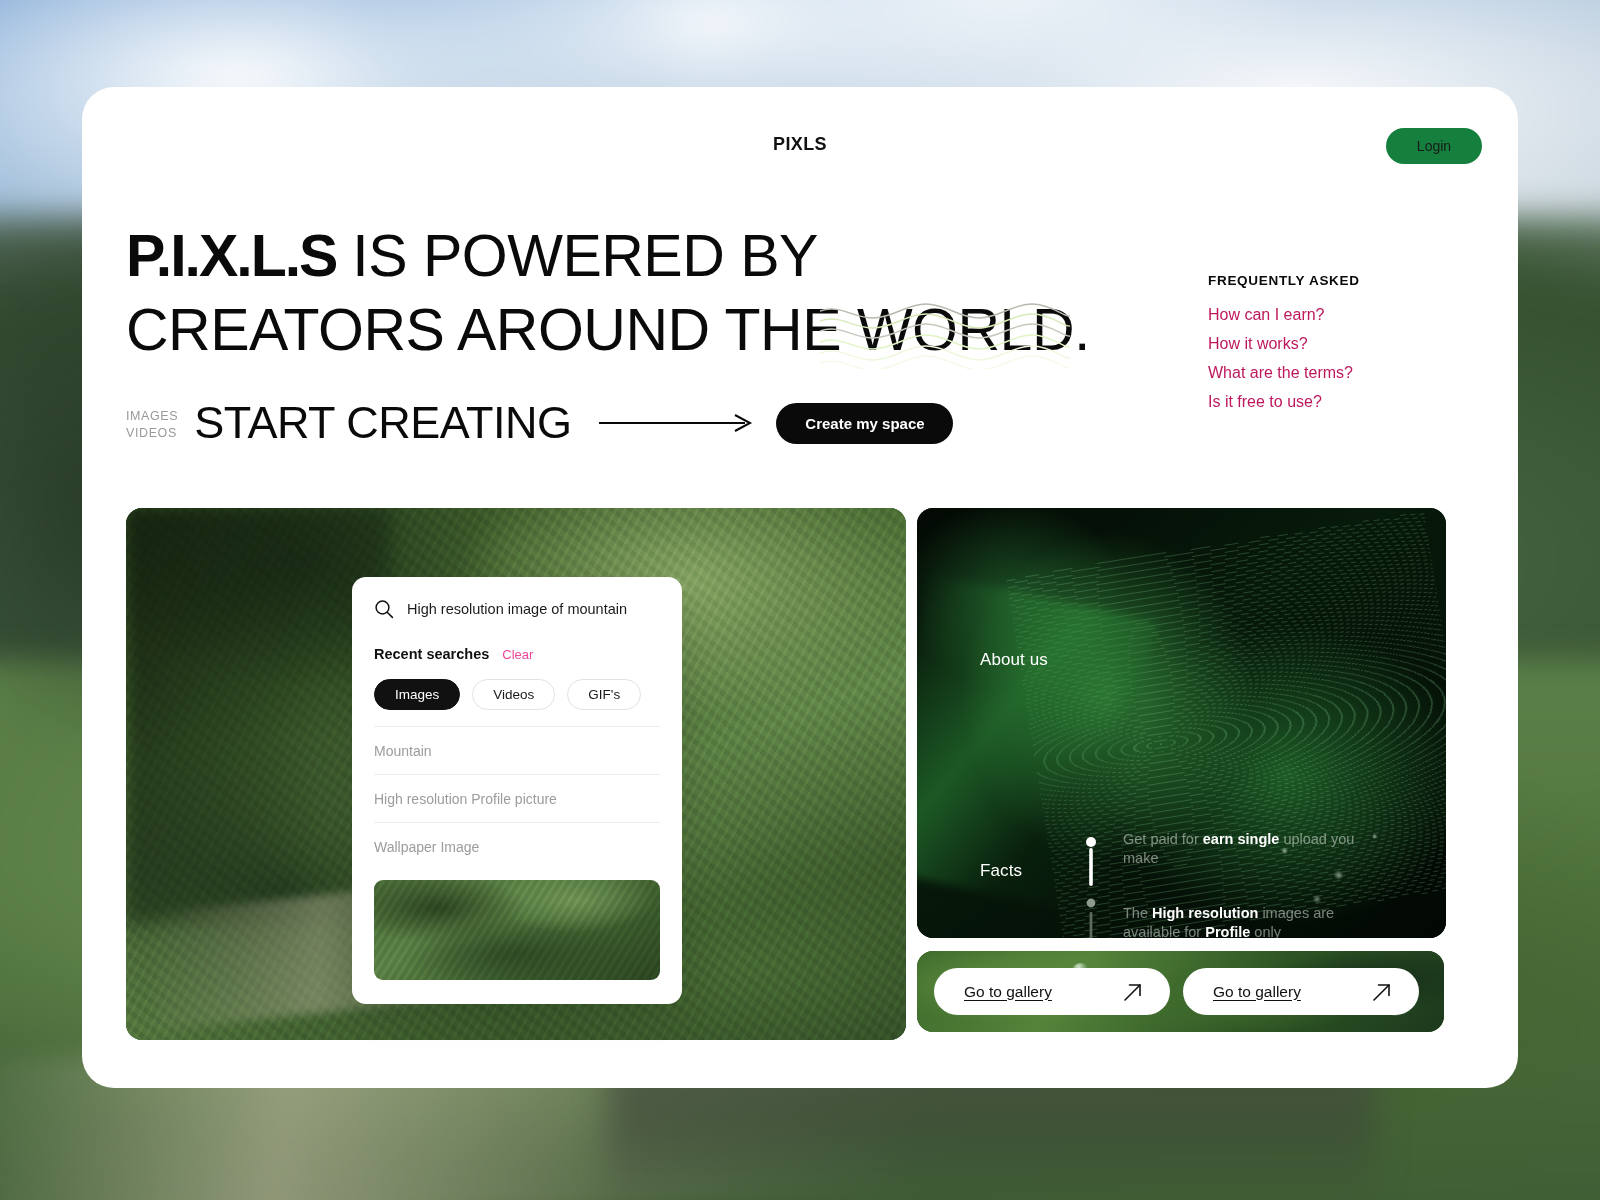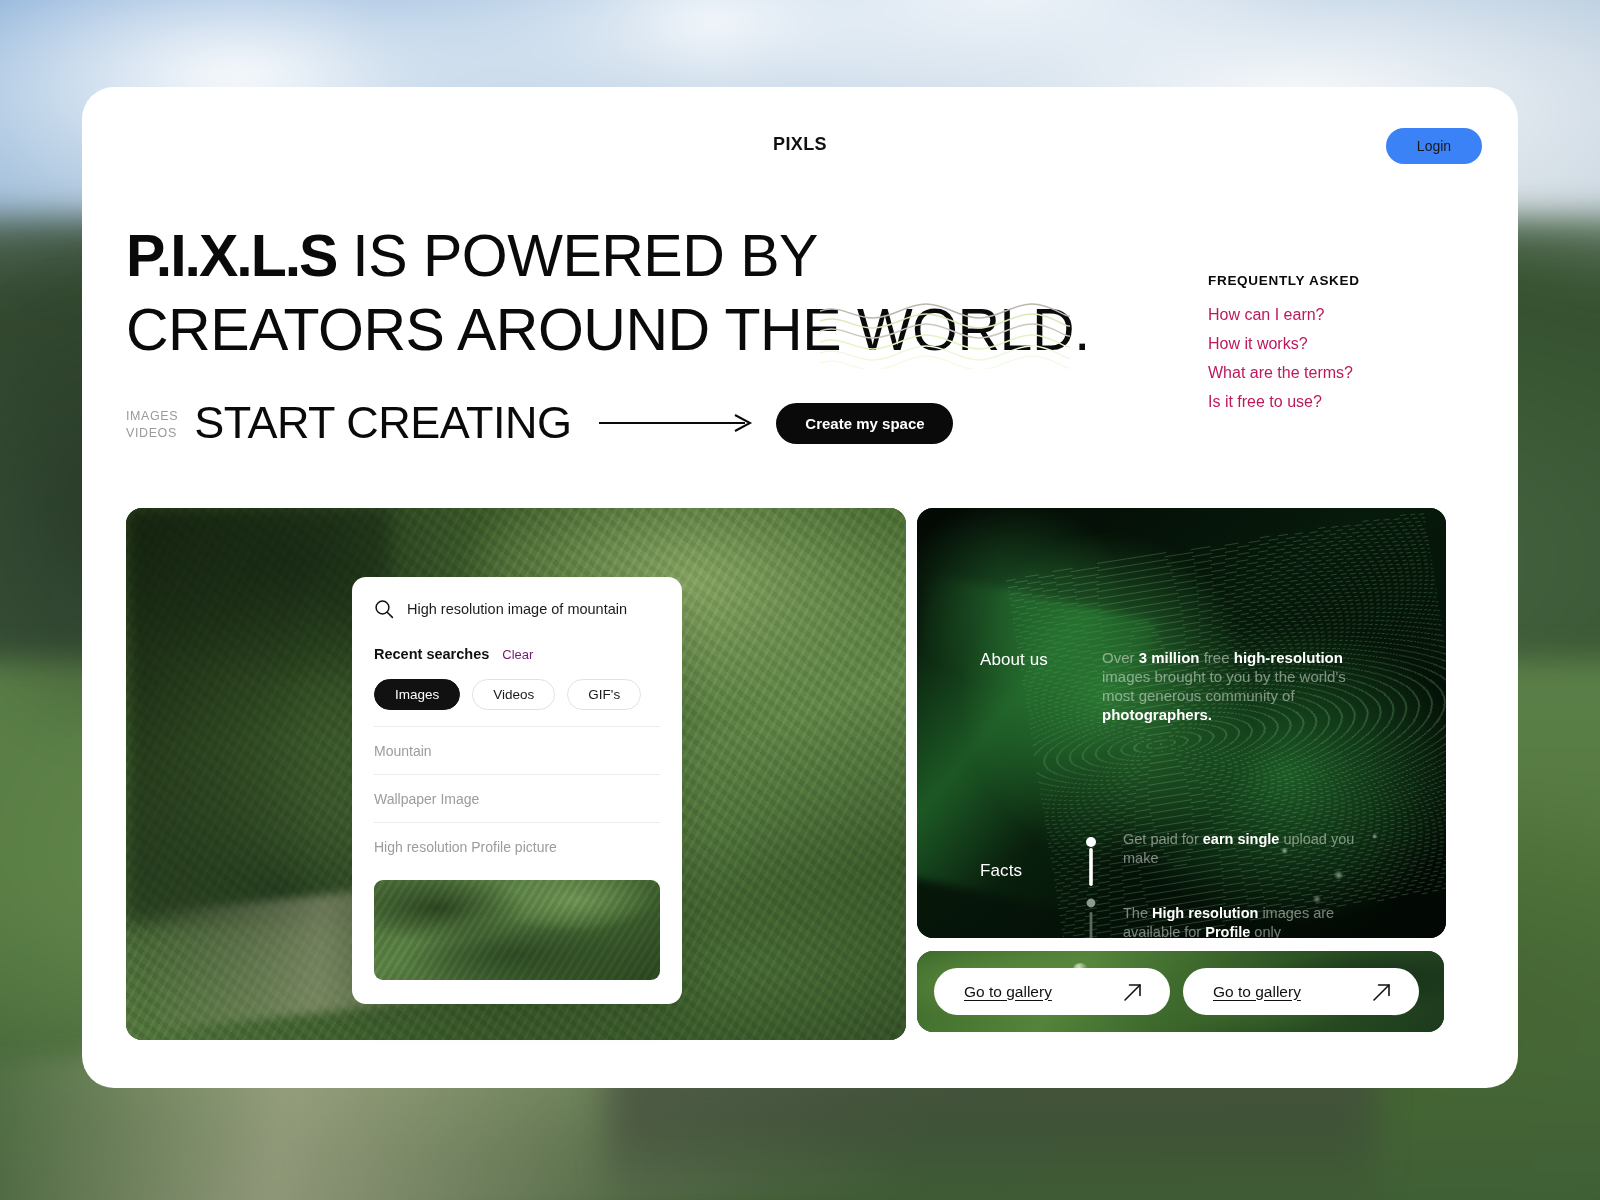--- a/index.html
+++ b/index.html
@@ -118,21 +118,21 @@
     font-size: 18px;
     font-weight: 700;
     letter-spacing: 0.4px;
     color: #111;
   }
   .login-btn {
     position: absolute;
     right: 36px; top: 41px;
     width: 96px; height: 36px;
     border-radius: 18px;
-    background: #3b82f6;
+    background: #15803d;
     border: none;
     font-family: "Liberation Sans", sans-serif;
     font-size: 14px;
     color: #1a1a1a;
     cursor: pointer;
   }
 
   
   .hero {
     position: absolute;
@@ -286,21 +286,21 @@
     gap: 13px;
     margin-bottom: 17px;
   }
   .recent-label {
     font-size: 14.5px;
     font-weight: 700;
     color: #111;
   }
   .clear-link {
     font-size: 13px;
-    color: #701a75;
+    color: #ec4899;
     cursor: pointer;
   }
   .chips { display: flex; gap: 12px; margin-bottom: 16px; }
   .chip {
     height: 31px;
     padding: 0 20px;
     border-radius: 16px;
     border: 1px solid #e2e2e2;
     background: #fff;
     font-family: "Liberation Sans", sans-serif;
@@ -543,36 +543,35 @@
       <div class="clear-link">Clear</div>
     </div>
 
     <div class="chips">
       <button class="chip sel">Images</button>
       <button class="chip">Videos</button>
       <button class="chip">GIF's</button>
     </div>
 
     <div class="sugg">Mountain</div>
+    <div class="sugg">High resolution Profile picture</div>
     <div class="sugg">Wallpaper Image</div>
-    <div class="sugg">High resolution Profile picture</div>
 
     <div class="thumb">
       <div class="thumb-tex"></div>
     </div>
   </div>
 
   <div class="dark-panel">
     <div class="dark-bg"></div>
     <div class="dark-ripple"></div>
     <div class="dark-blade"></div>
     <div class="dark-drops"></div>
 
     <div class="about-label">About us</div>
-    <div class="about-text">Over <b>3 million</b> free <b>high-resolution</b> images brought to you by the world's most generous community of <b>photographers.</b></div>
 
     <div class="facts-label">Facts</div>
 
     <svg class="timeline" viewBox="0 0 12 150">
       <circle cx="6" cy="6" r="5" fill="#ffffff"></circle>
       <rect x="4.2" y="12" width="3.6" height="38" rx="1.8" fill="#ffffff"></rect>
       <circle cx="6" cy="67" r="4.4" fill="#8f9a8f"></circle>
       <rect x="4.6" y="76" width="2.8" height="62" rx="1.4" fill="#5d6a5d"></rect>
       <circle cx="6" cy="144" r="4.4" fill="#8f9a8f"></circle>
     </svg>

